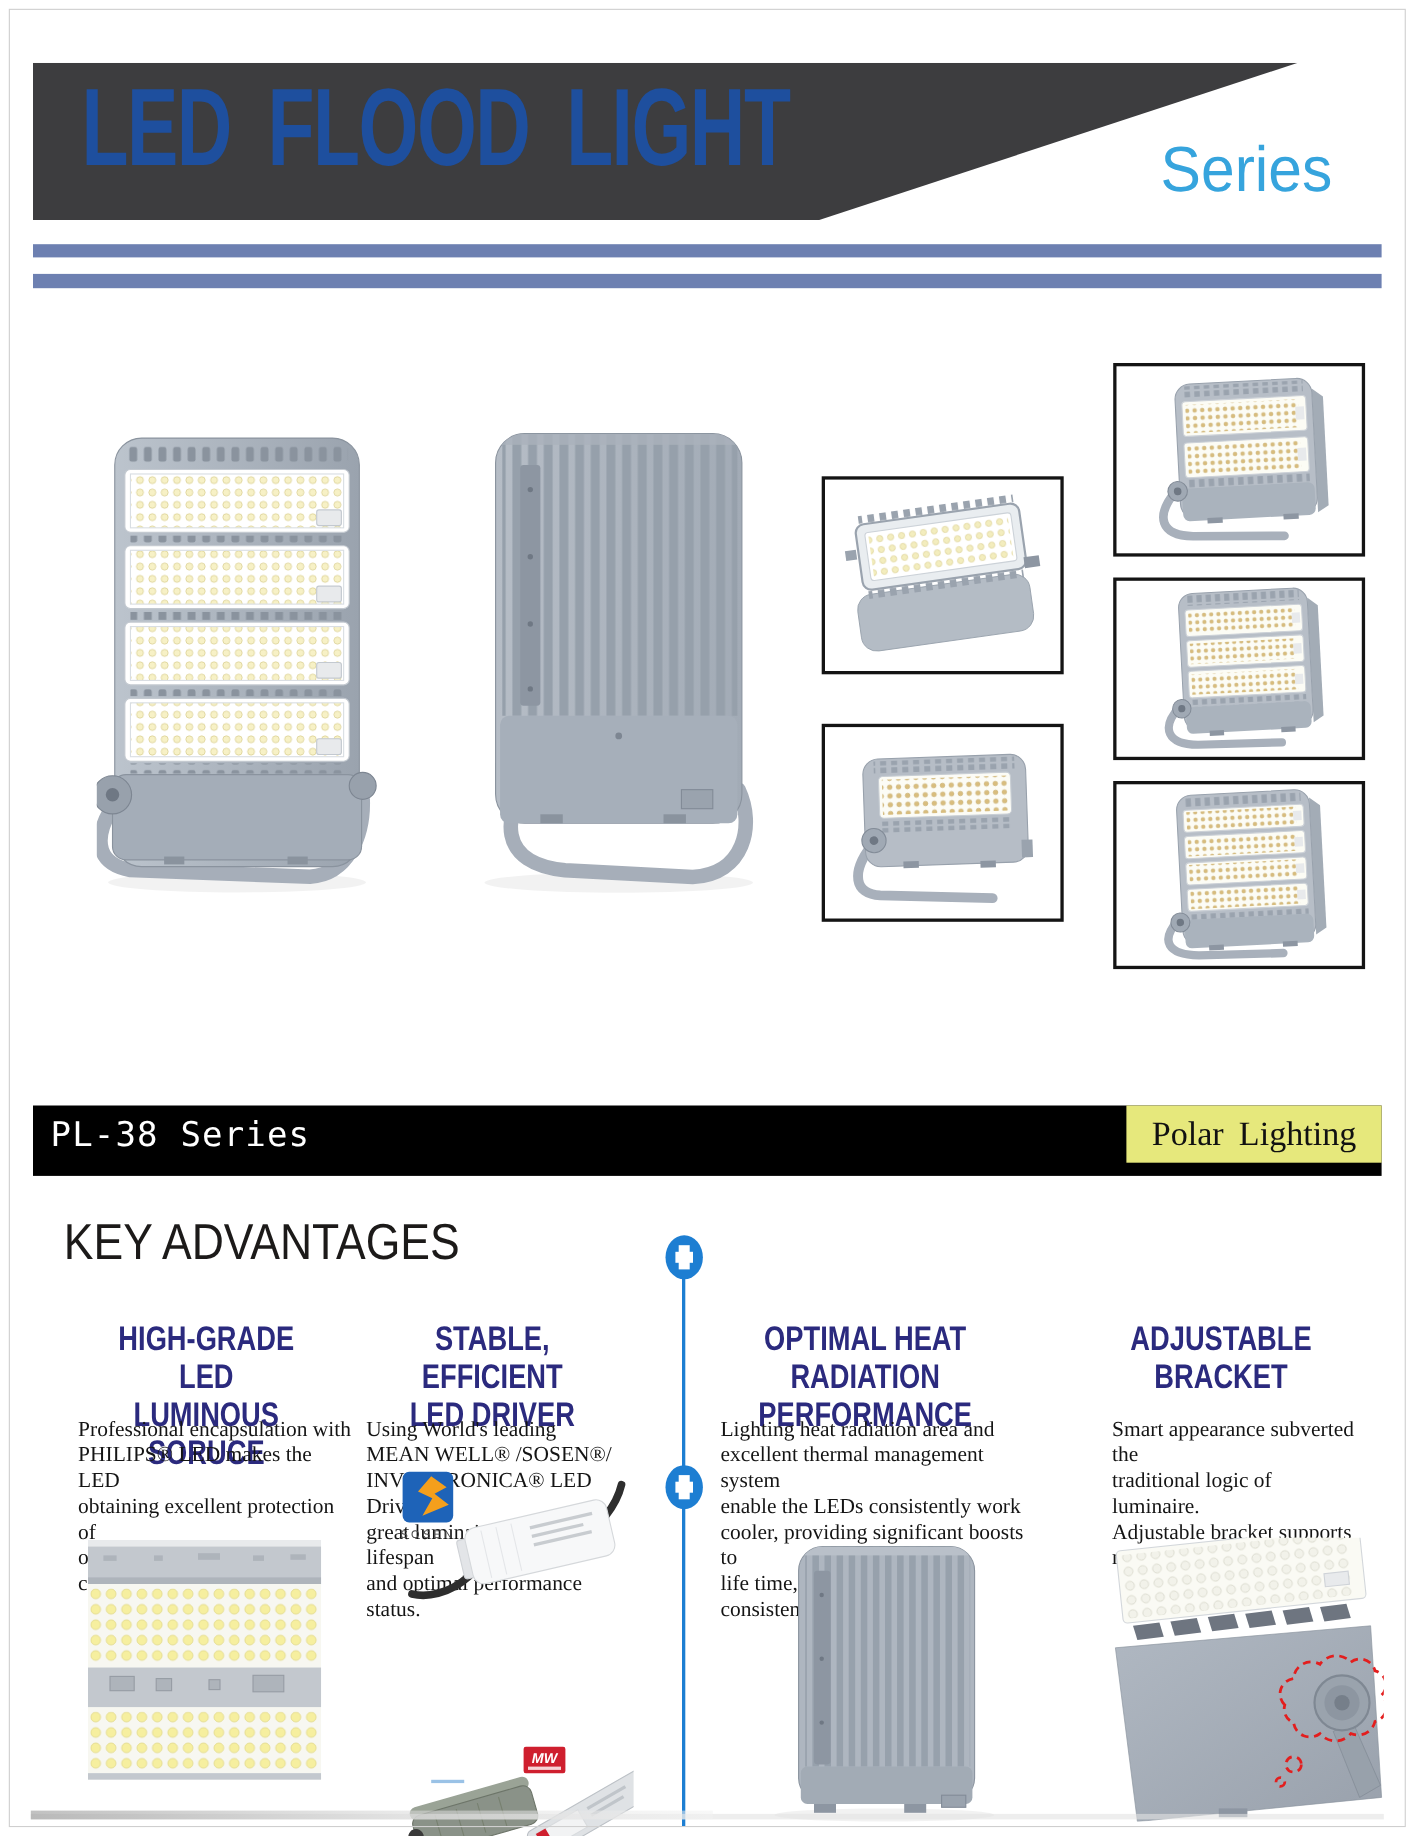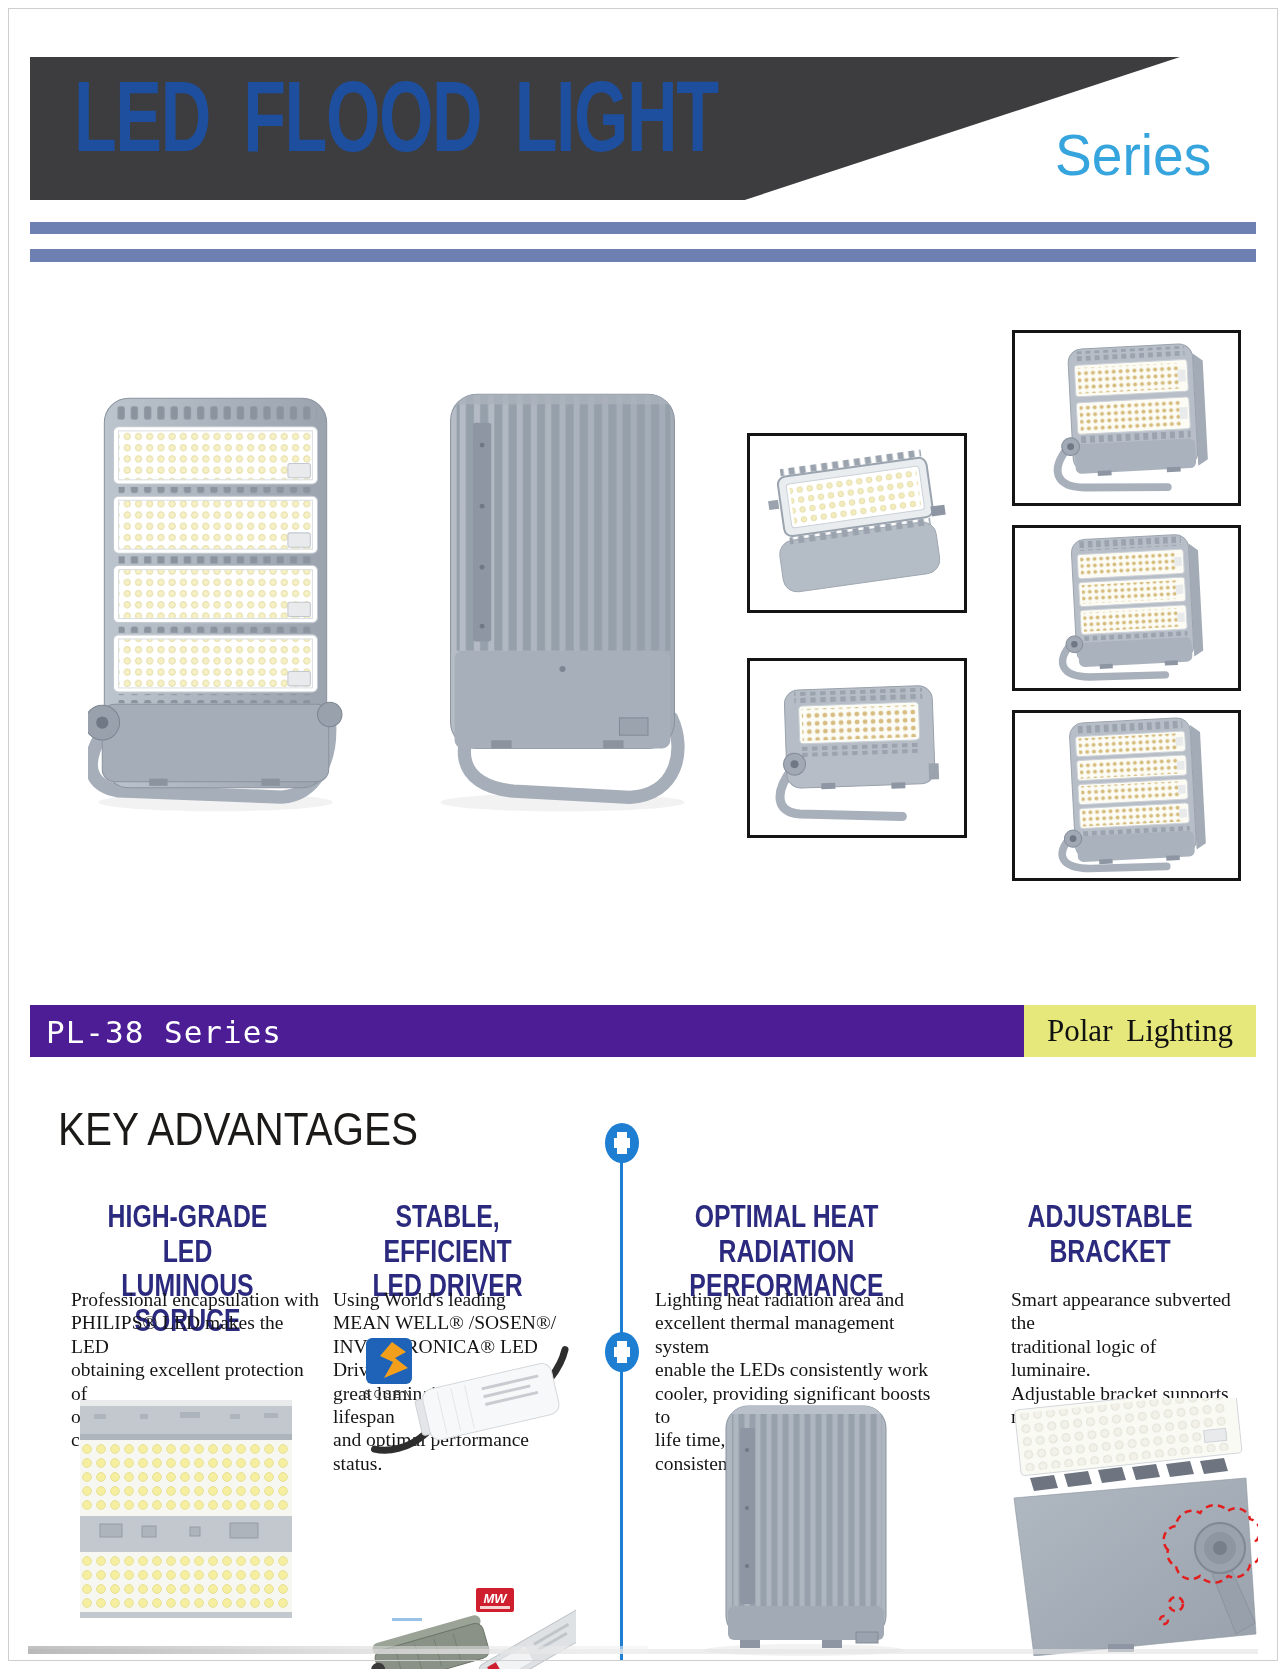--- a/index.html
+++ b/index.html
@@ -10,21 +10,21 @@
   
   .band{left:30px;top:57px;width:1226px;height:143px;background:#3d3d3f;
         clip-path:polygon(0 0,93.8% 0,58.3% 100%,0 100%);}
   .title{left:74px;top:66px;font-size:100px;font-weight:bold;color:#1e4f9e;
          letter-spacing:-2px;word-spacing:22px;transform:scaleX(.70);transform-origin:left top;
          white-space:nowrap;line-height:1;}
   .series{left:1055px;top:126px;width:210px;font-size:58px;color:#36a4dd;line-height:1;
           transform:scaleX(.95);transform-origin:left top;}
   .stripe{left:30px;width:1226px;background:#6d80b1;}
   
-  .banner{left:30px;top:1005px;width:1226px;height:52px;background:#4c1d95;}
+  .banner{left:30px;top:1005px;width:1226px;height:64px;background:#000000;}
   .model{position:absolute;left:16px;top:9px;color:#fff;font-family:"DejaVu Sans Mono",monospace;
          font-size:31px;letter-spacing:1px;}
   .brand-box{position:absolute;right:0;top:0;width:232px;height:52px;background:#e6e87c;
              display:flex;align-items:center;justify-content:center;}
   .brand{font-family:"Liberation Serif",serif;font-size:31px;color:#111;word-spacing:6px;}
   
   .sec-title{left:58px;top:1106px;font-size:46px;color:#1c1a19;line-height:1;
              transform:scaleX(.88);transform-origin:left top;}
   .divider{left:620px;top:1143px;width:3px;height:517px;background:#1d7ed2;}
   .plus{width:34px;height:40px;background:#1d7ed2;border-radius:50%;}

